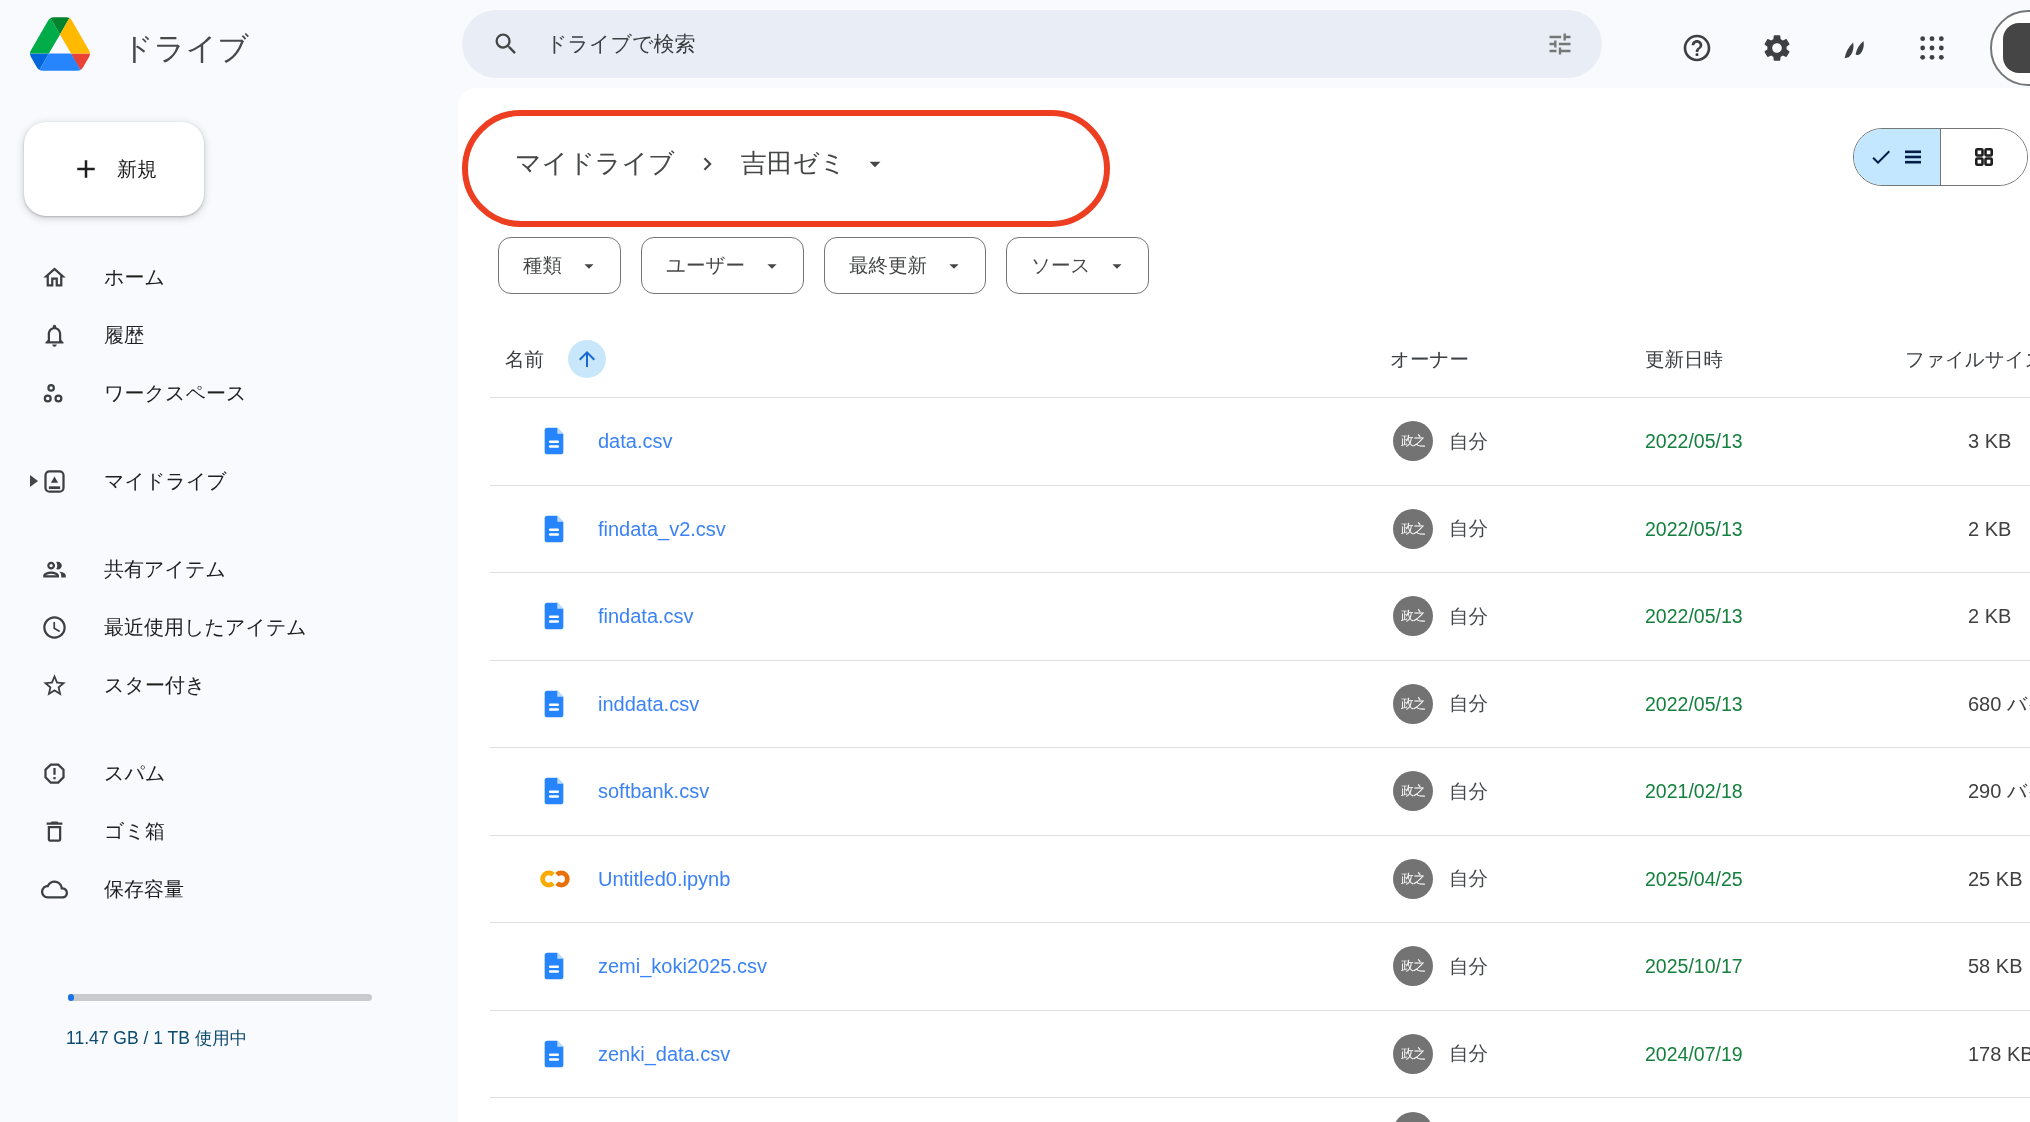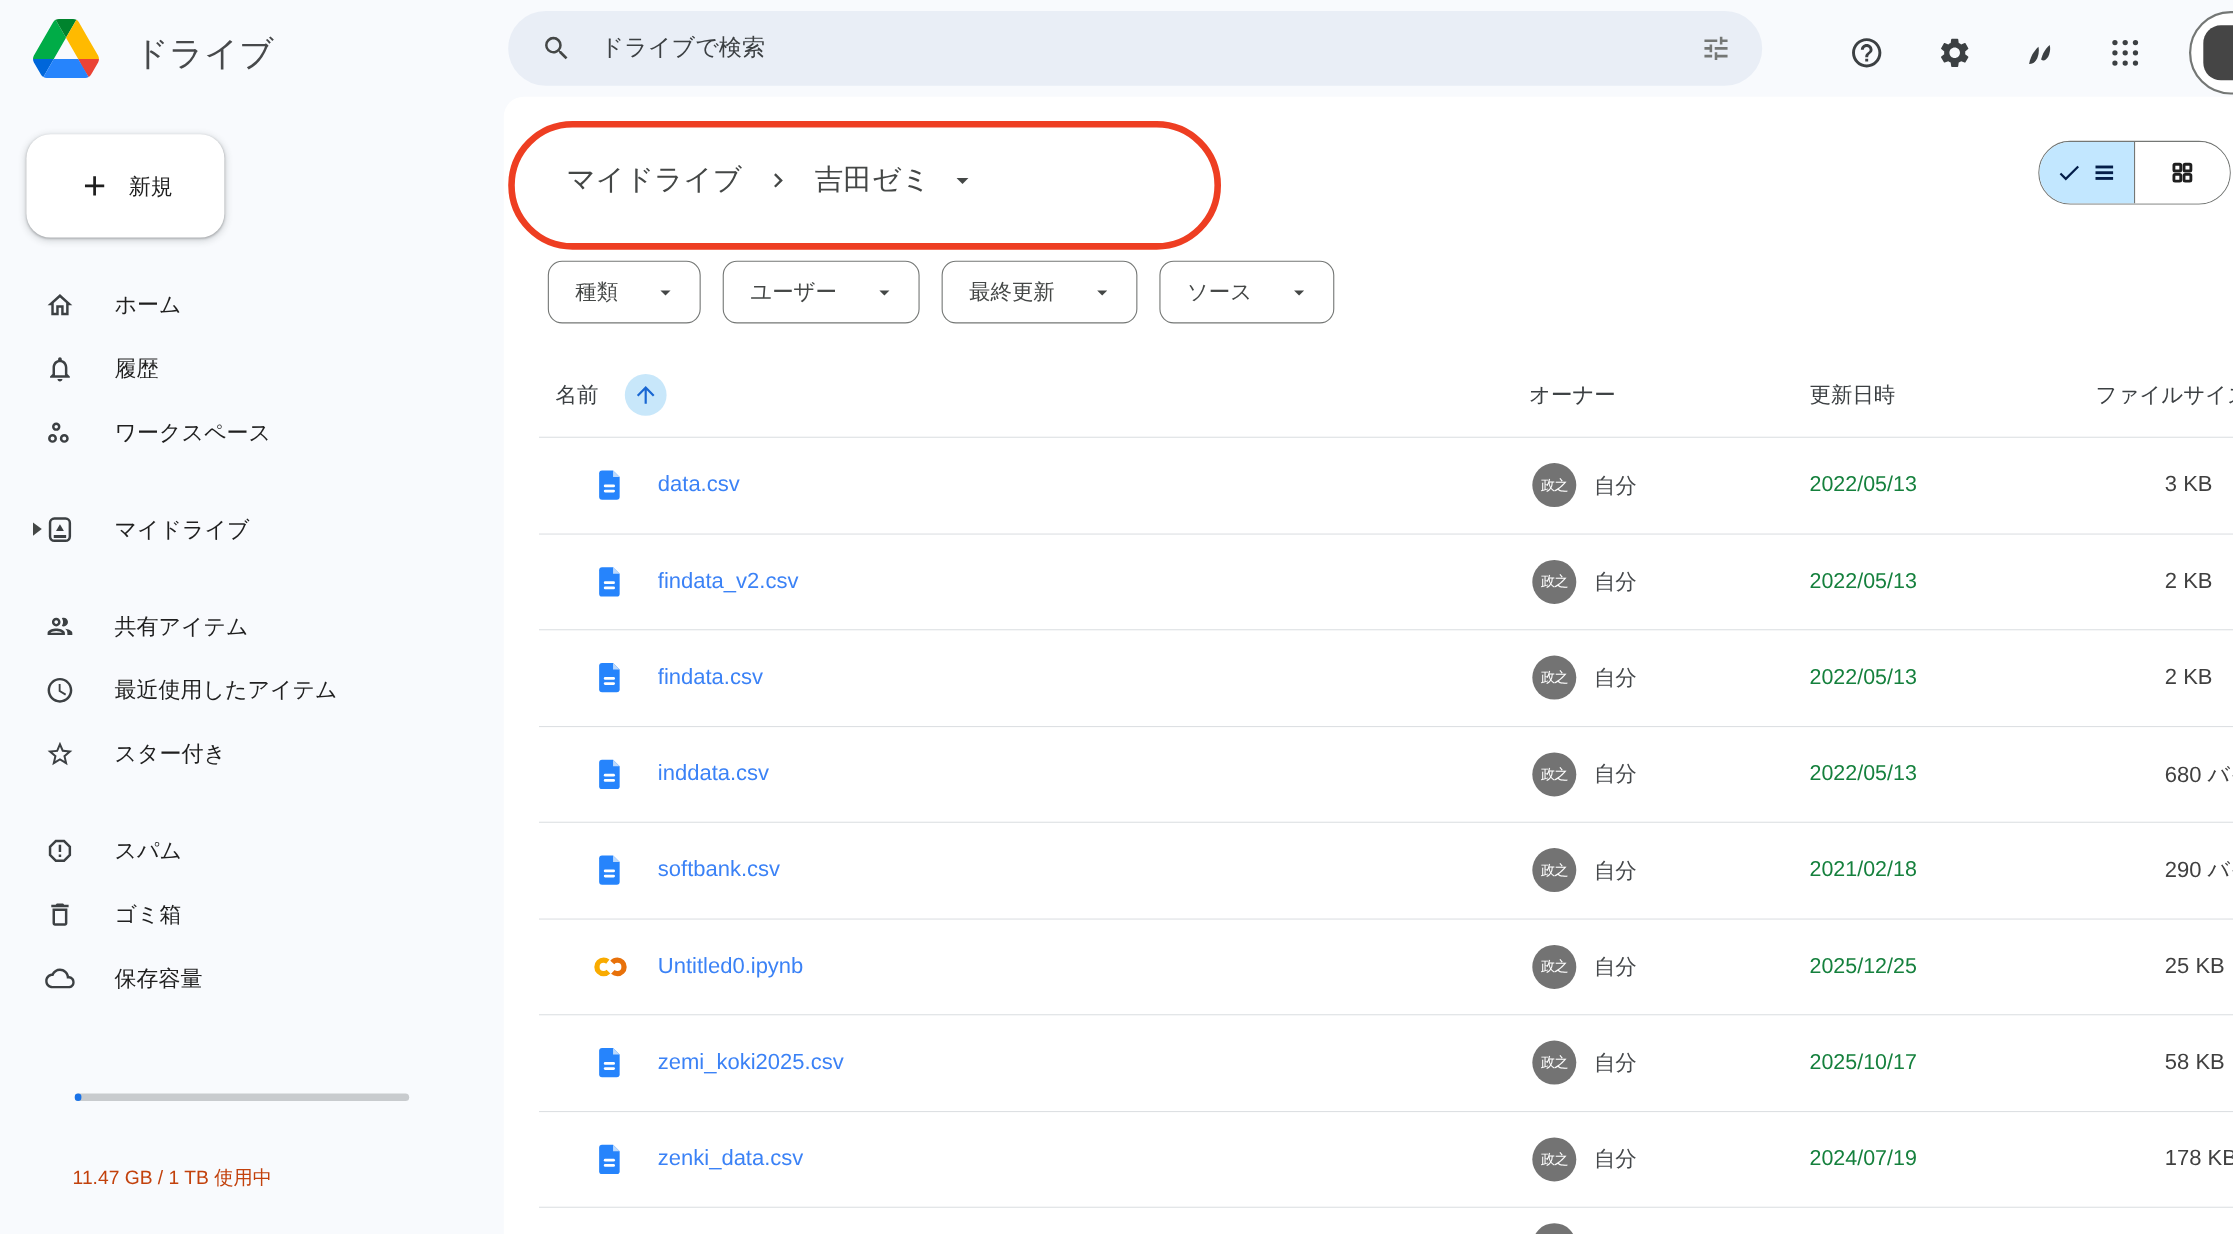--- a/index.html
+++ b/index.html
@@ -41,41 +41,41 @@
   .nav-item .ic { width:28px; height:28px; display:flex; align-items:center; justify-content:center; }
   .nav-item .lbl { margin-left:36px; font-size:20px; color:#1f1f1f; white-space:nowrap; }
   .nav-gap { margin-top:30px; }
   .caret { position:absolute; left:30px; top:50%; transform:translateY(-50%);
     width:0; height:0; border-left:8px solid #444746; border-top:6px solid transparent;
     border-bottom:6px solid transparent; }
   .storage-bar { position:absolute; left:68px; top:994px; width:304px; height:7px;
     border-radius:4px; background:#c8cbce; }
   .storage-bar .fill { position:absolute; left:0; top:0; height:7px; width:6px;
     border-radius:4px; background:#1a73e8; }
-  .storage-text { position:absolute; left:66px; top:1026px; font-size:17.5px; color:#c2410c;margin-top:32px; }
+  .storage-text { position:absolute; left:66px; top:1026px; font-size:17.5px; color:#0c4a6e; }
 
   
   .panel { position:absolute; left:458px; top:88px; right:0; bottom:0;
     background:#fff; border-radius:18px 0 0 0; }
 
   .breadcrumb { position:absolute; left:505px; top:140px; display:flex; align-items:center; z-index:5; }
   .breadcrumb .crumb { font-size:26px; color:#444746; padding:6px 10px; border-radius:8px; cursor:pointer; }
   .breadcrumb .sep { margin:0 10px; }
   .red-annotation { position:absolute; left:462px; top:110px; width:648px; height:117px;
     border:6px solid #ee3e22; border-radius:60px; z-index:40; pointer-events:none; }
 
   .view-toggle { position:absolute; left:1853px; top:128px; width:175px; height:58px;
     border:1px solid #747775; border-radius:29px; display:flex; overflow:hidden; background:#fff; }
   .view-toggle .seg { flex:1; display:flex; align-items:center; justify-content:center; gap:8px; cursor:pointer; }
   .view-toggle .seg.list { background:#c2e7ff; }
   .view-toggle .seg.grid { border-left:1px solid #747775; background:#fff; }
 
   .chips { position:absolute; left:498px; top:237px; display:flex; gap:20px; }
   .chip { height:57px; border:1px solid #747775; border-radius:13px; background:#fff;
-    display:flex; align-items:center; gap:32px; padding:0 20px 0 24px; font-size:19.5px;
+    display:flex; align-items:center; gap:16px; padding:0 20px 0 24px; font-size:19.5px;
     color:#444746; cursor:pointer; white-space:nowrap; }
 
   .thead { position:absolute; left:490px; top:320px; width:1540px; height:78px;
     border-bottom:1px solid #dde0e3; font-size:19.5px; color:#3c4043; }
   .thead .cell { position:absolute; top:50%; transform:translateY(-50%); white-space:nowrap; }
   .sort-badge { position:absolute; left:78px; top:50%; transform:translateY(-50%);
     width:38px; height:38px; border-radius:50%; background:#c8e7fa; display:flex;
     align-items:center; justify-content:center; cursor:pointer; }
 
   .rows { position:absolute; left:490px; top:398px; width:1540px; height:724px; overflow:hidden; }
@@ -432,21 +432,21 @@
       <svg viewBox="0 0 24 24" width="34" height="34">
         <circle cx="7.6" cy="12" r="4.3" fill="none" stroke="#F9AB00" stroke-width="3.4" pathLength="100" stroke-dasharray="75 25" stroke-dashoffset="87.5"></circle>
         <circle cx="16.4" cy="12" r="4.3" fill="none" stroke="#E8710A" stroke-width="3.4" pathLength="100" stroke-dasharray="75 25" stroke-dashoffset="37.5"></circle>
       </svg>
     </span>
     <span class="cell c-name">Untitled0.ipynb</span>
     <span class="cell c-owner">
         <span class="row-avatar">政之</span>
         <span>自分</span>
       </span>
-    <span class="cell c-date">2025/12/25</span>
+    <span class="cell c-date">2025/04/25</span>
     <span class="cell c-size">25 KB</span>
   </div>
 
   <div class="file-row">
     <span class="cell c-icon">
         <svg viewBox="0 0 24 24" width="32" height="32">
           <path fill="#2684fc" d="M14.5 2H7a2 2 0 0 0-2 2v16a2 2 0 0 0 2 2h10a2 2 0 0 0 2-2V6.5L14.5 2z"></path>
           <path fill="#bedafc" d="M14.5 2v4.5H19L14.5 2z"></path>
           <rect x="8.2" y="11.6" width="7.6" height="1.9" rx=".9" fill="#fff"></rect>
           <rect x="8.2" y="15.1" width="7.6" height="1.9" rx=".9" fill="#fff"></rect>

